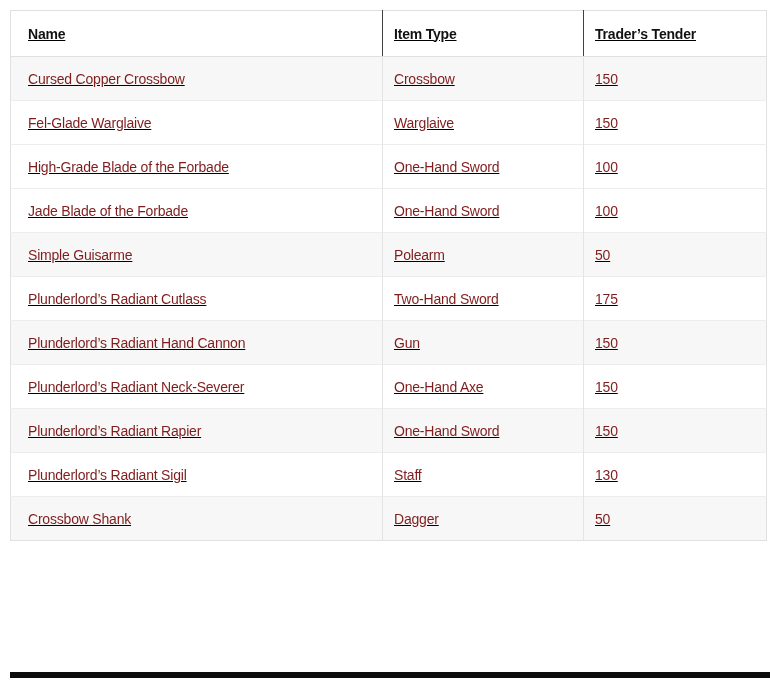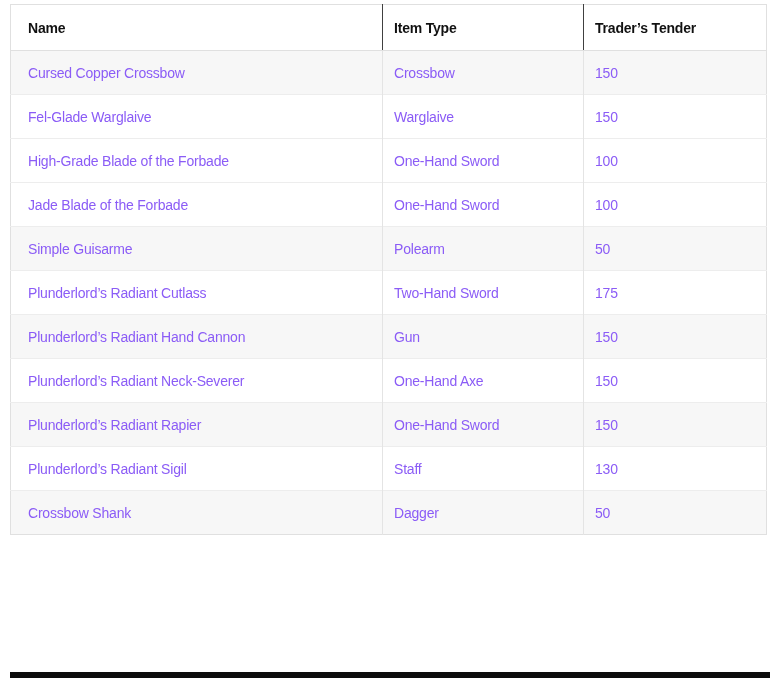--- a/index.html
+++ b/index.html
@@ -8,22 +8,23 @@
     background: #ffffff;
     width: 770px;
     height: 683px;
     font-family: "Liberation Sans", sans-serif;
     position: relative;
     overflow: hidden;
   }
   .table-container {
     position: absolute;
     left: 10px;
-    top: 4px;
+    top: 10px;
     width: 756px;
+    text-decoration: underline;
   }
   table.item-table {
     border-collapse: collapse;
     table-layout: fixed;
     width: 756px;
     border: 1px solid #e0e0e0;
   }
   col.col-name   { width: 372px; }
   col.col-type   { width: 201px; }
   col.col-tender { width: 183px; }
@@ -39,21 +40,21 @@
     background: #ffffff;
     border-bottom: 1px solid #e0e0e0;
     border-left: 1px solid #404040;
     padding: 0 8px 0 11px;
     box-sizing: border-box;
   }
   td {
     height: 44px;
     vertical-align: middle;
     font-size: 14px;
-    color: #8b5cf6;
+    color: #7f1d1d;
     letter-spacing: -0.2px;
     border-left: 1px solid #e4e4e4;
     border-top: 1px solid #ededed;
     padding: 0 8px 0 11px;
     box-sizing: border-box;
     white-space: nowrap;
     overflow: hidden;
   }
   th:first-child, td:first-child {
     border-left: none;

